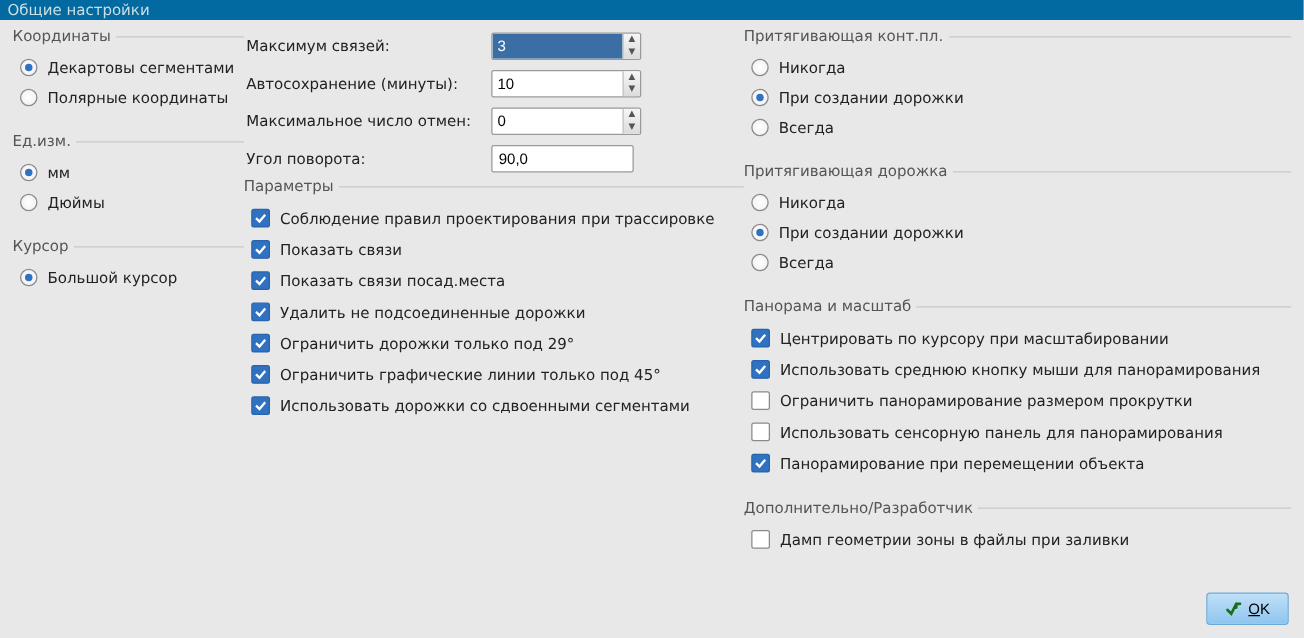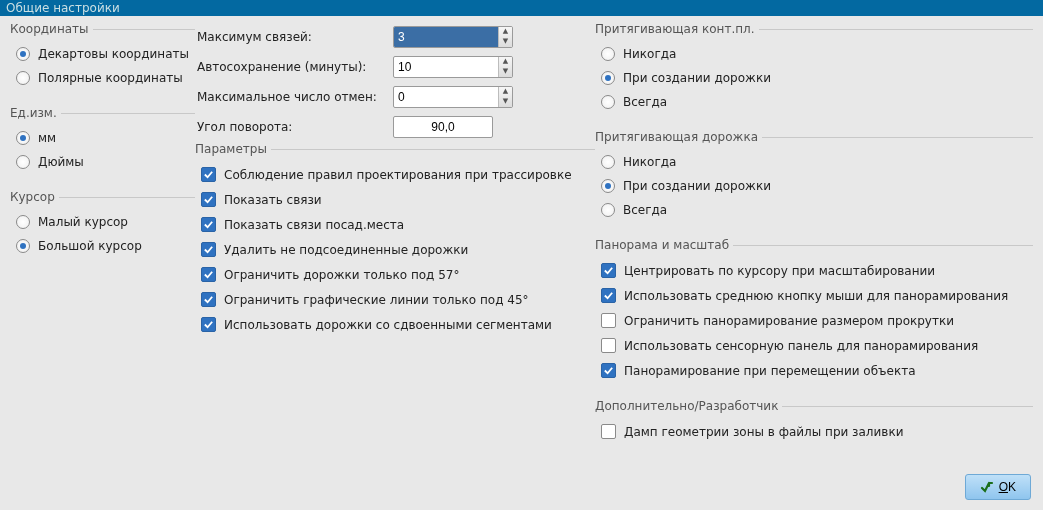--- a/index.html
+++ b/index.html
@@ -88,28 +88,27 @@
   }
   .spin-btns span {
     flex: 1;
     font-size: 7px;
     line-height: 9px;
     text-align: center;
     color: #555;
     cursor: pointer;
   }
   .textbox {
-    width: 100px;
+    width: 114px;
     height: 22px;
     border: 1px solid #9a9a9a;
     background: #fff;
     border-radius: 2px;
     padding: 2px 5px;
     font-size: 12px;
-    text-align: center;
   }
   .radio-row, .check-row {
     display: flex;
     align-items: center;
     gap: 8px;
     padding: 5px 2px;
     cursor: pointer;
   }
   .radio {
     width: 14px; height: 14px;
@@ -181,21 +180,21 @@
   </div>
 
   <div class="content">
 
     <div class="col col-left">
 
       <fieldset class="group">
         <legend>Координаты</legend>
         <div class="radio-row">
           <span class="radio checked"></span>
-          <span>Декартовы координаты</span>
+          <span>Декартовы сегментами</span>
         </div>
         <div class="radio-row">
           <span class="radio"></span>
           <span>Полярные координаты</span>
         </div>
       </fieldset>
 
       <fieldset class="group">
         <legend>Ед.изм.</legend>
         <div class="radio-row">
@@ -203,24 +202,20 @@
           <span>мм</span>
         </div>
         <div class="radio-row">
           <span class="radio"></span>
           <span>Дюймы</span>
         </div>
       </fieldset>
 
       <fieldset class="group">
         <legend>Курсор</legend>
-        <div class="radio-row">
-          <span class="radio"></span>
-          <span>Малый курсор</span>
-        </div>
         <div class="radio-row">
           <span class="radio checked"></span>
           <span>Большой курсор</span>
         </div>
       </fieldset>
 
     </div>
 
     <div class="col col-mid">
 
@@ -304,21 +299,21 @@
                 </svg>
               </span>
               <span>Удалить не подсоединенные дорожки</span>
             </div>
             <div class="check-row">
               <span class="check checked">
                 <svg viewBox="0 0 12 12">
                   <path d="M2 6 L5 9 L10 3"></path>
                 </svg>
               </span>
-              <span>Ограничить дорожки только под 57°</span>
+              <span>Ограничить дорожки только под 29°</span>
             </div>
             <div class="check-row">
               <span class="check checked">
                 <svg viewBox="0 0 12 12">
                   <path d="M2 6 L5 9 L10 3"></path>
                 </svg>
               </span>
               <span>Ограничить графические линии только под 45°</span>
             </div>
             <div class="check-row">

